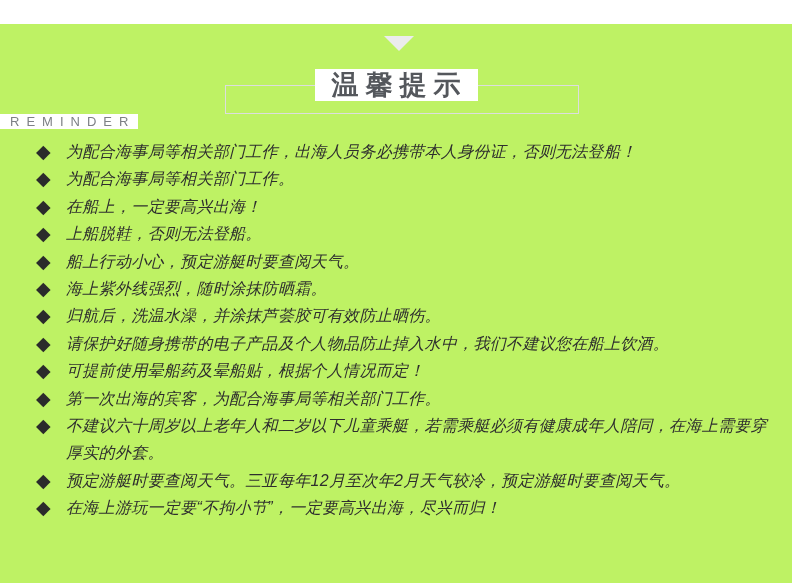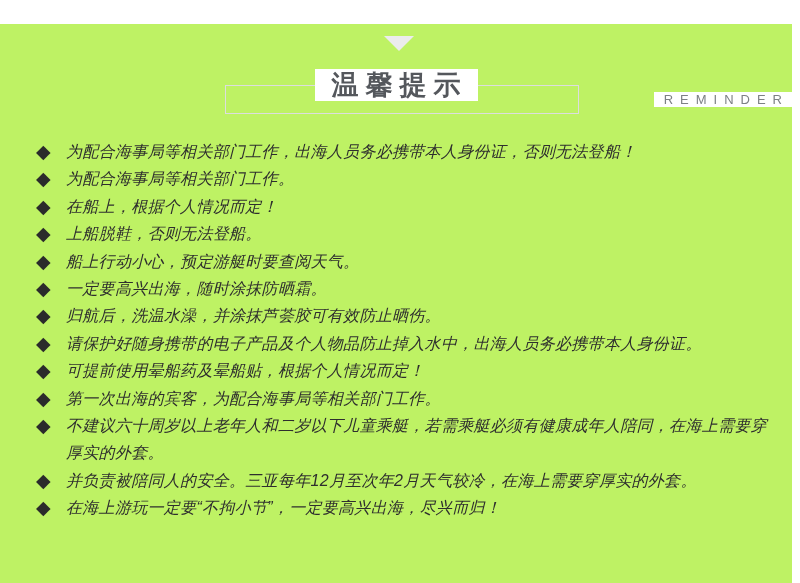--- a/index.html
+++ b/index.html
@@ -30,22 +30,22 @@
     position:absolute;left:0;top:45px;width:100%;
     text-align:center;line-height:32px;z-index:2;
   }
   .header-title-row span{
     display:inline-block;background:#ffffff;
     padding:0 10px 0 17px;
     font-size:27px;font-weight:bold;color:#54575c;
     letter-spacing:7px;
   }
   .header-sub-row{
-    position:absolute;left:0;top:67px;width:100%;
-    text-align:right;line-height:15px;z-index:2;
+    position:absolute;left:0;top:89px;width:100%;
+    text-align:left;line-height:15px;z-index:2;
   }
   .header-sub-row span{
     display:inline-block;background:#ffffff;
     padding:0 3px 0 10px;
     font-size:13px;color:#7d8085;
     letter-spacing:7px;
   }
   
   .list{
     position:absolute;left:36px;top:114px;width:748px;
@@ -90,66 +90,66 @@
       <div class="item-text">为配合海事局等相关部门工作，出海人员务必携带本人身份证，否则无法登船！</div>
     </div>
 
     <div class="item">
       <span class="bullet">◆</span>
       <div class="item-text">为配合海事局等相关部门工作。</div>
     </div>
 
     <div class="item">
       <span class="bullet">◆</span>
-      <div class="item-text">在船上，根据个人情况而定！</div>
+      <div class="item-text">在船上，一定要高兴出海！</div>
     </div>
 
     <div class="item">
       <span class="bullet">◆</span>
       <div class="item-text">上船脱鞋，否则无法登船。</div>
     </div>
 
     <div class="item">
       <span class="bullet">◆</span>
       <div class="item-text">船上行动小心，预定游艇时要查阅天气。</div>
     </div>
 
     <div class="item">
       <span class="bullet">◆</span>
-      <div class="item-text">一定要高兴出海，随时涂抹防晒霜。</div>
+      <div class="item-text">海上紫外线强烈，随时涂抹防晒霜。</div>
     </div>
 
     <div class="item">
       <span class="bullet">◆</span>
       <div class="item-text">归航后，洗温水澡，并涂抹芦荟胶可有效防止晒伤。</div>
     </div>
 
     <div class="item">
       <span class="bullet">◆</span>
-      <div class="item-text">请保护好随身携带的电子产品及个人物品防止掉入水中，出海人员务必携带本人身份证。</div>
+      <div class="item-text">请保护好随身携带的电子产品及个人物品防止掉入水中，我们不建议您在船上饮酒。</div>
     </div>
 
     <div class="item">
       <span class="bullet">◆</span>
       <div class="item-text">可提前使用晕船药及晕船贴，根据个人情况而定！</div>
     </div>
 
     <div class="item">
       <span class="bullet">◆</span>
       <div class="item-text">第一次出海的宾客，为配合海事局等相关部门工作。</div>
     </div>
 
     <div class="item">
       <span class="bullet">◆</span>
       <div class="item-text">不建议六十周岁以上老年人和二岁以下儿童乘艇，若需乘艇必须有健康成年人陪同，在海上需要穿厚实的外套。</div>
     </div>
 
     <div class="item">
       <span class="bullet">◆</span>
-      <div class="item-text">并负责被陪同人的安全。三亚每年12月至次年2月天气较冷，在海上需要穿厚实的外套。</div>
+      <div class="item-text">预定游艇时要查阅天气。三亚每年12月至次年2月天气较冷，预定游艇时要查阅天气。</div>
     </div>
 
     <div class="item">
       <span class="bullet">◆</span>
       <div class="item-text">在海上游玩一定要“不拘小节”，一定要高兴出海，尽兴而归！</div>
     </div>
   </div>
 
 </div>
 

